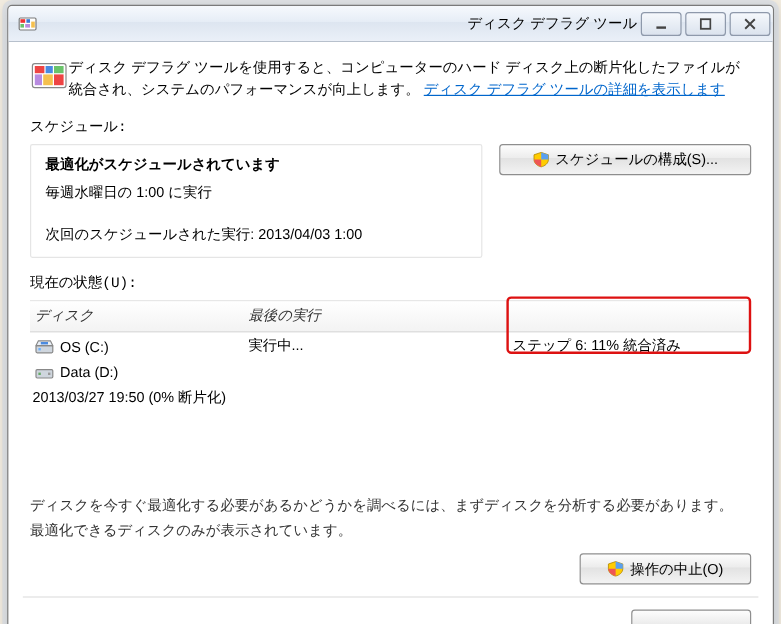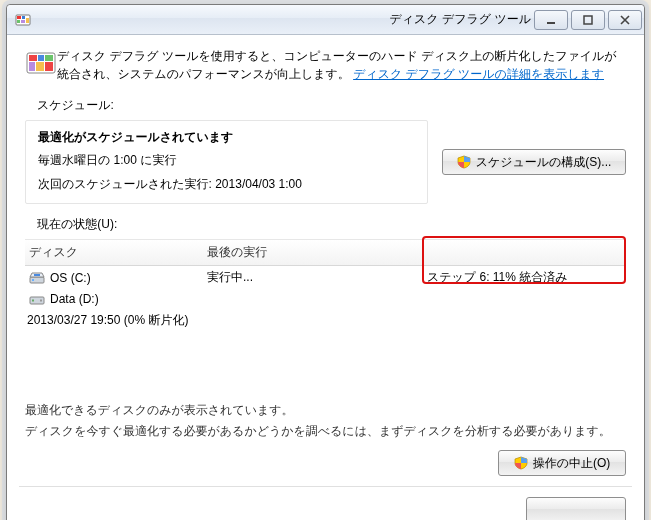--- a/index.html
+++ b/index.html
@@ -39,58 +39,59 @@
     margin-left:3px;
     border-radius:3px;
     cursor: default;
   }
   .win-btn svg { display:block; }
   .content { padding: 12px 18px 14px 18px; }
   .intro { display:flex; margin-bottom:14px; }
   .intro-icon { width:32px; height:32px; flex:0 0 32px; }
   .intro-text { line-height:1.5; }
   .intro-text a { color:#0066cc; text-decoration:underline; cursor:pointer; }
-  .section-label { margin: 4px 0 6px 12px; }
+  .section-label { margin: 4px 0 6px 0; font-family: Liberation Mono, monospace; }
   .sched-box {
-    display:flex; gap:14px; align-items:center;
+    display:flex; gap:14px; align-items:flex-start;
     margin-bottom:12px;
   }
   .sched-text {
     flex:1;
     border:1px solid #e5e5e5;
     border-radius:2px;
     padding:8px 12px 10px 12px;
   }
   .sched-text .bold { font-weight:bold; margin-bottom:6px; }
-  .sched-text .ln { margin-bottom:7px; }
+  .sched-text .ln { margin-bottom:18px; }
   .side-btn, .action-btn, .close-btn {
     border:1px solid #8e8e8e;
     background: linear-gradient(#fdfdfd,#ececec 45%,#e2e2e2 46%,#f3f3f3);
     border-radius:3px;
     padding:4px 12px;
     height:26px;
     display:inline-flex;
     align-items:center;
     justify-content:center;
     gap:5px;
     cursor:default;
     font: inherit;
   }
-  .side-btn { width:184px; }
+  .side-btn { width:210px; }
   .shield { width:14px; height:14px; }
   .table-head, .table-row {
     display:flex;
     align-items:center;
   }
   .table-head {
     border-bottom:1px solid #d8d8d8;
     padding: 4px 2px 4px 2px;
     background: linear-gradient(#ffffff,#f3f3f3);
     border-top:1px solid #e7e7e7;
     color:#333;
+    font-style:italic;
   }
   .table-row { padding: 3px 2px 3px 2px; align-items: center; }
   .col-disk { flex:0 0 180px; padding-left:2px; display:flex; align-items:center; gap:5px; }
   .col-last { flex:0 0 220px; }
   .col-prog { flex:1; }
   .disk-icon { width:16px; height:14px; flex:0 0 16px; }
   .highlight-prog {
     border:2px solid #d11;
     border-radius:4px;
     position:absolute;
@@ -98,21 +99,21 @@
   }
   .table-wrap { position:relative; margin-top:2px; margin-bottom:70px; }
   .note { color:#333; margin-bottom:4px; }
   .foot-buttons {
     display:flex;
     justify-content:flex-end;
     gap:10px;
     margin-top:10px;
   }
   .separator { height:1px; background:#e0e0e0; margin:10px -6px 10px -6px; }
-  .action-btn { width:128px; }
+  .action-btn { width:143px; }
   .close-btn { width:100px; }
   .head-cell { font-weight:normal; color:#333; }
 </style>
 </head>
 <body>
 
 <div class="window">
 
   <div class="titlebar">
     <span class="app-icon">
@@ -218,22 +219,22 @@
             <div class="col-prog"></div>
           </div>
           <div class="table-row">
             <div class="col-last">2013/03/27 19:50 (0% 断片化)</div>
             <div class="col-prog"></div>
           </div>
         </div>
       <div class="highlight-prog" style="left:397px; top:-3px; width:204px; height:48px;"></div>
     </div>
 
+    <div class="note">ディスクを今すぐ最適化する必要があるかどうかを調べるには、まずディスクを分析する必要があります。</div>
     <div class="note">最適化できるディスクのみが表示されています。</div>
-    <div class="note">ディスクを今すぐ最適化する必要があるかどうかを調べるには、まずディスクを分析する必要があります。</div>
 
     <div class="foot-buttons">
       <button class="action-btn">
         <span class="shield">
           <svg viewBox="0 0 14 14">
               <path d="M7 1 L13 3 V7 C13 10 10 12.5 7 13 C4 12.5 1 10 1 7 V3 Z" fill="#fc0" stroke="#b58a00" stroke-width="0.7"></path>
               <path d="M7 1 L13 3 V7 L7 7 Z" fill="#5aa0f0"></path>
               <path d="M7 7 L7 13 C4 12.5 1 10 1 7 Z" fill="#e55"></path>
             </svg>
         </span>

